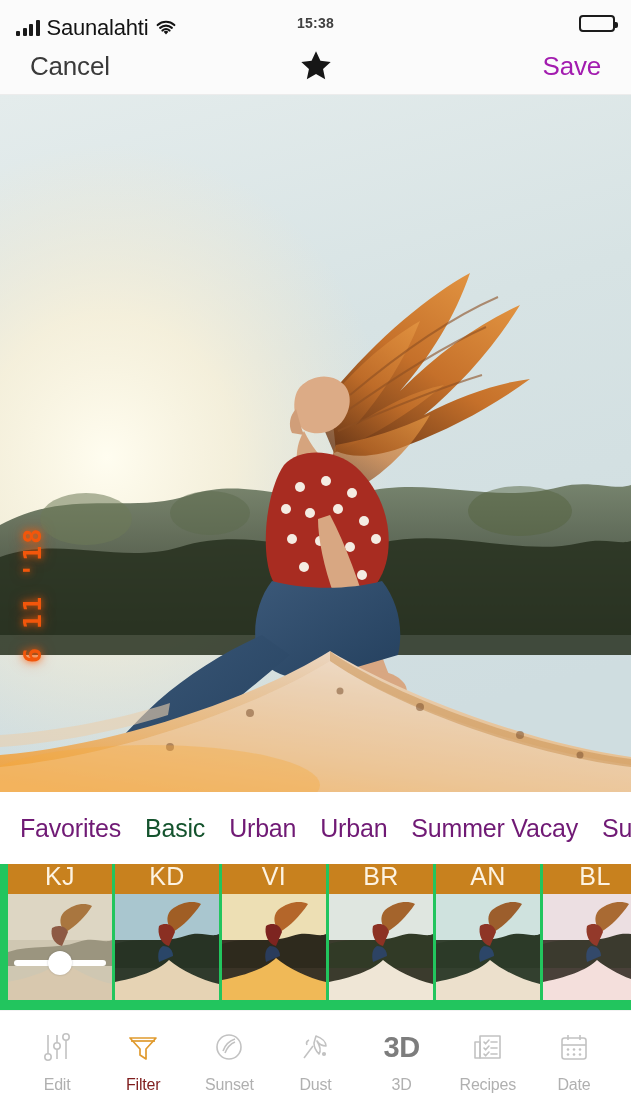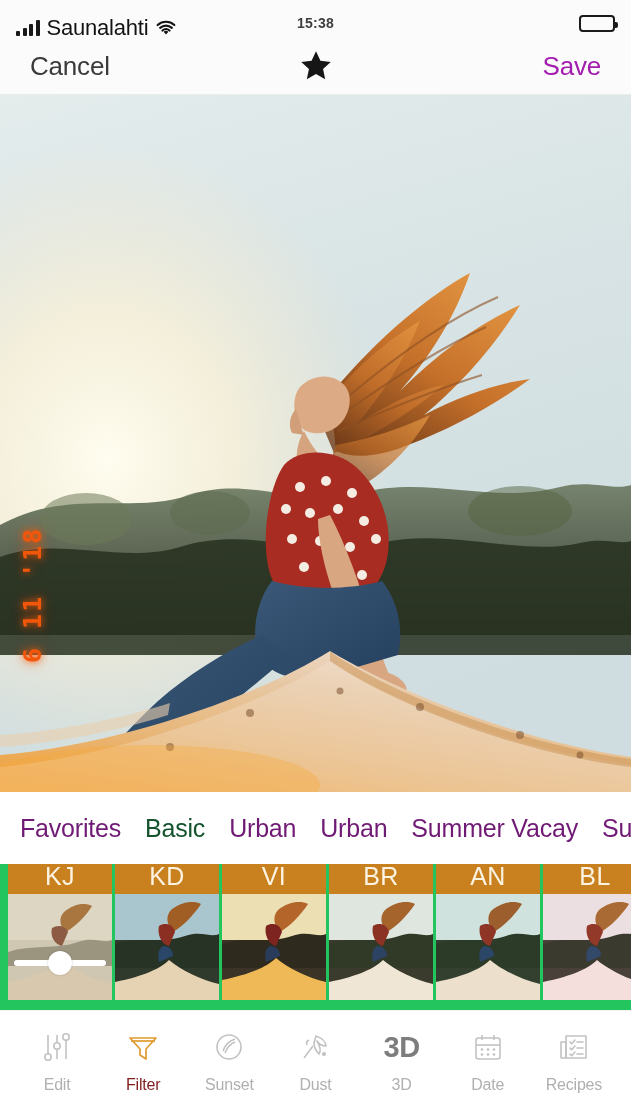--- a/index.html
+++ b/index.html
@@ -440,50 +440,50 @@
 
     <div class="tabitem">
       <span class="tab-ico">
         <span class="tab-3d-text">3D</span>
       </span>
       <span class="tab-label">3D</span>
     </div>
 
     <div class="tabitem">
       <span class="tab-ico">
+        <svg viewBox="0 0 34 34" width="34" height="34" fill="none" stroke="#c2c2c2" stroke-width="1.6" stroke-linejoin="round">
+          <path d="M4 12 H9 V28 H4 Z"></path>
+          <path d="M9 6 H29 V28 H9 Z"></path>
+          <g stroke-linecap="round">
+            <path d="M13 12 l1.6 1.8 L18 10"></path>
+              <line x1="20" y1="12" x2="26" y2="12"></line>
+            <path d="M13 18 l1.6 1.8 L18 16"></path>
+              <line x1="20" y1="18" x2="26" y2="18"></line>
+            <path d="M13 24 l1.6 1.8 L18 22"></path>
+              <line x1="20" y1="24" x2="26" y2="24"></line>
+          </g>
+        </svg>
+      </span>
+      <span class="tab-label">Recipes</span>
+    </div>
+
+    <div class="tabitem">
+      <span class="tab-ico">
         <svg viewBox="0 0 34 34" width="34" height="34" fill="none" stroke="#c2c2c2" stroke-width="1.6">
           <rect x="5" y="8" width="24" height="21" rx="2.5"></rect>
           <line x1="5" y1="15" x2="29" y2="15"></line>
           <line x1="11" y1="5" x2="11" y2="10"></line>
             <line x1="23" y1="5" x2="23" y2="10"></line>
           <g fill="#c2c2c2" stroke="none">
             <circle cx="11" cy="19.5" r="1.3"></circle>
               <circle cx="17" cy="19.5" r="1.3"></circle>
               <circle cx="23" cy="19.5" r="1.3"></circle>
             <circle cx="11" cy="24.5" r="1.3"></circle>
               <circle cx="17" cy="24.5" r="1.3"></circle>
               <circle cx="23" cy="24.5" r="1.3"></circle>
           </g>
         </svg>
       </span>
       <span class="tab-label">Date</span>
     </div>
 
-    <div class="tabitem">
-      <span class="tab-ico">
-        <svg viewBox="0 0 34 34" width="34" height="34" fill="none" stroke="#c2c2c2" stroke-width="1.6" stroke-linejoin="round">
-          <path d="M4 12 H9 V28 H4 Z"></path>
-          <path d="M9 6 H29 V28 H9 Z"></path>
-          <g stroke-linecap="round">
-            <path d="M13 12 l1.6 1.8 L18 10"></path>
-              <line x1="20" y1="12" x2="26" y2="12"></line>
-            <path d="M13 18 l1.6 1.8 L18 16"></path>
-              <line x1="20" y1="18" x2="26" y2="18"></line>
-            <path d="M13 24 l1.6 1.8 L18 22"></path>
-              <line x1="20" y1="24" x2="26" y2="24"></line>
-          </g>
-        </svg>
-      </span>
-      <span class="tab-label">Recipes</span>
-    </div>
-
   </div>
 </div>
 
 </body></html>

